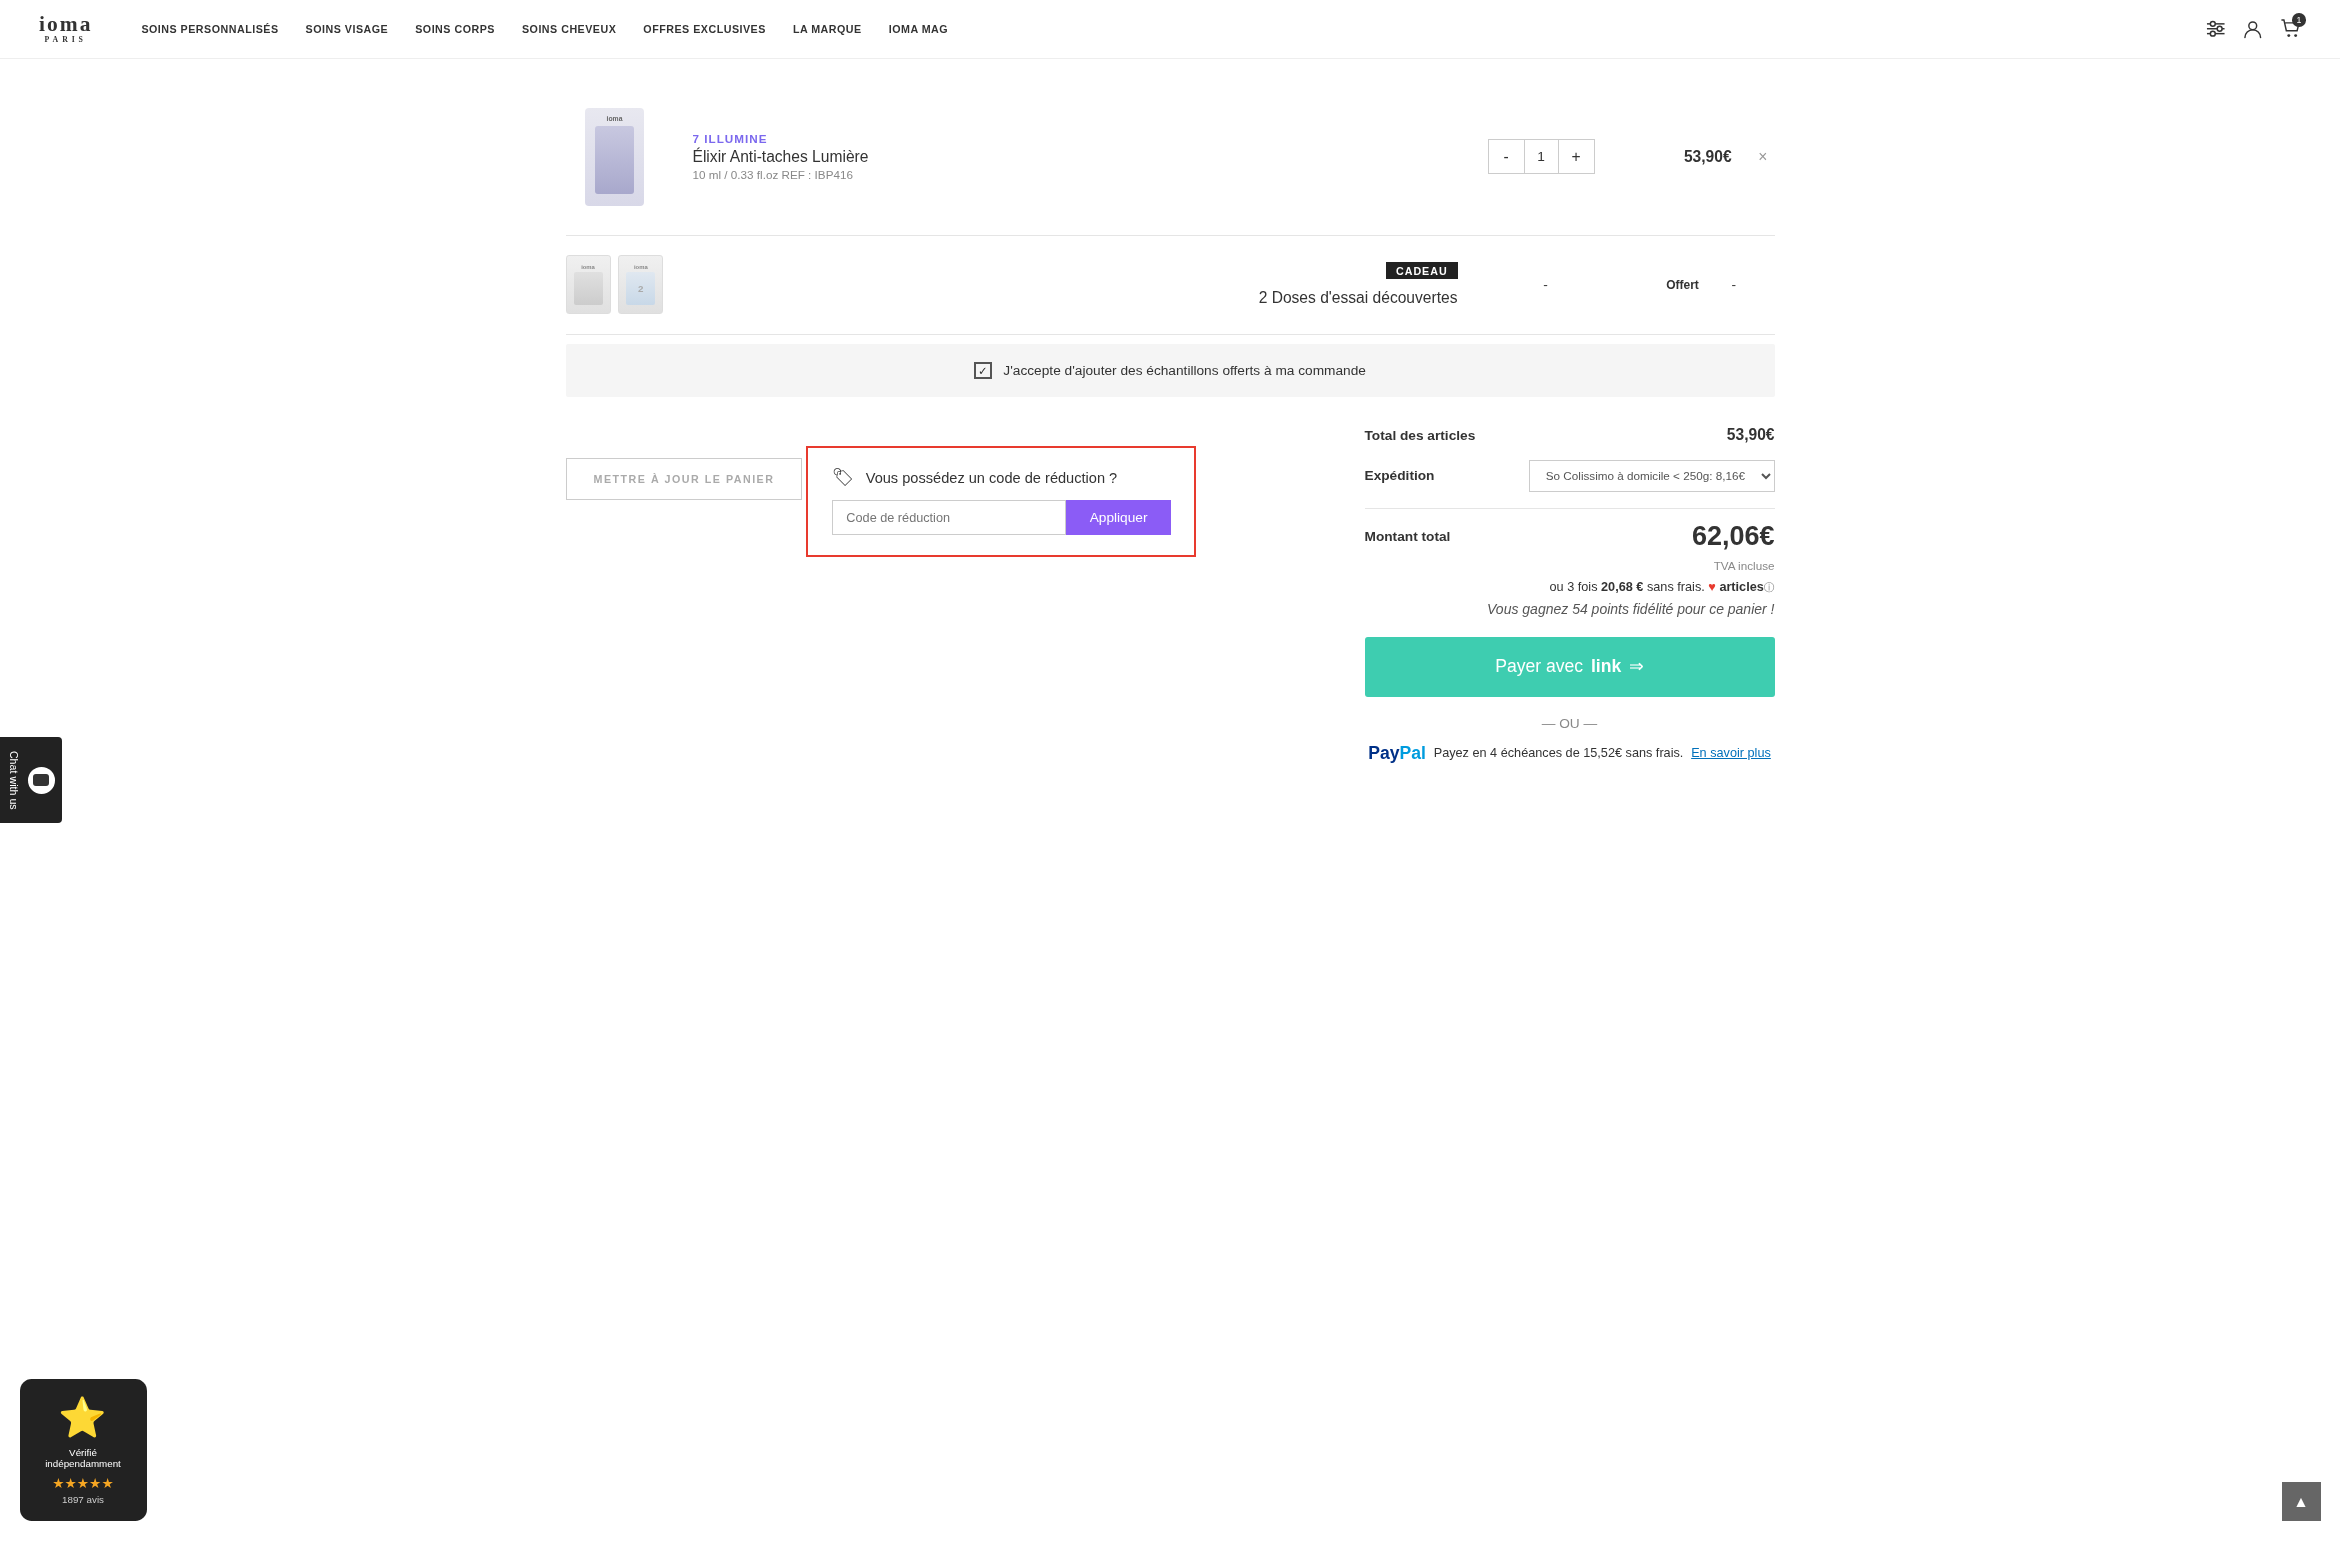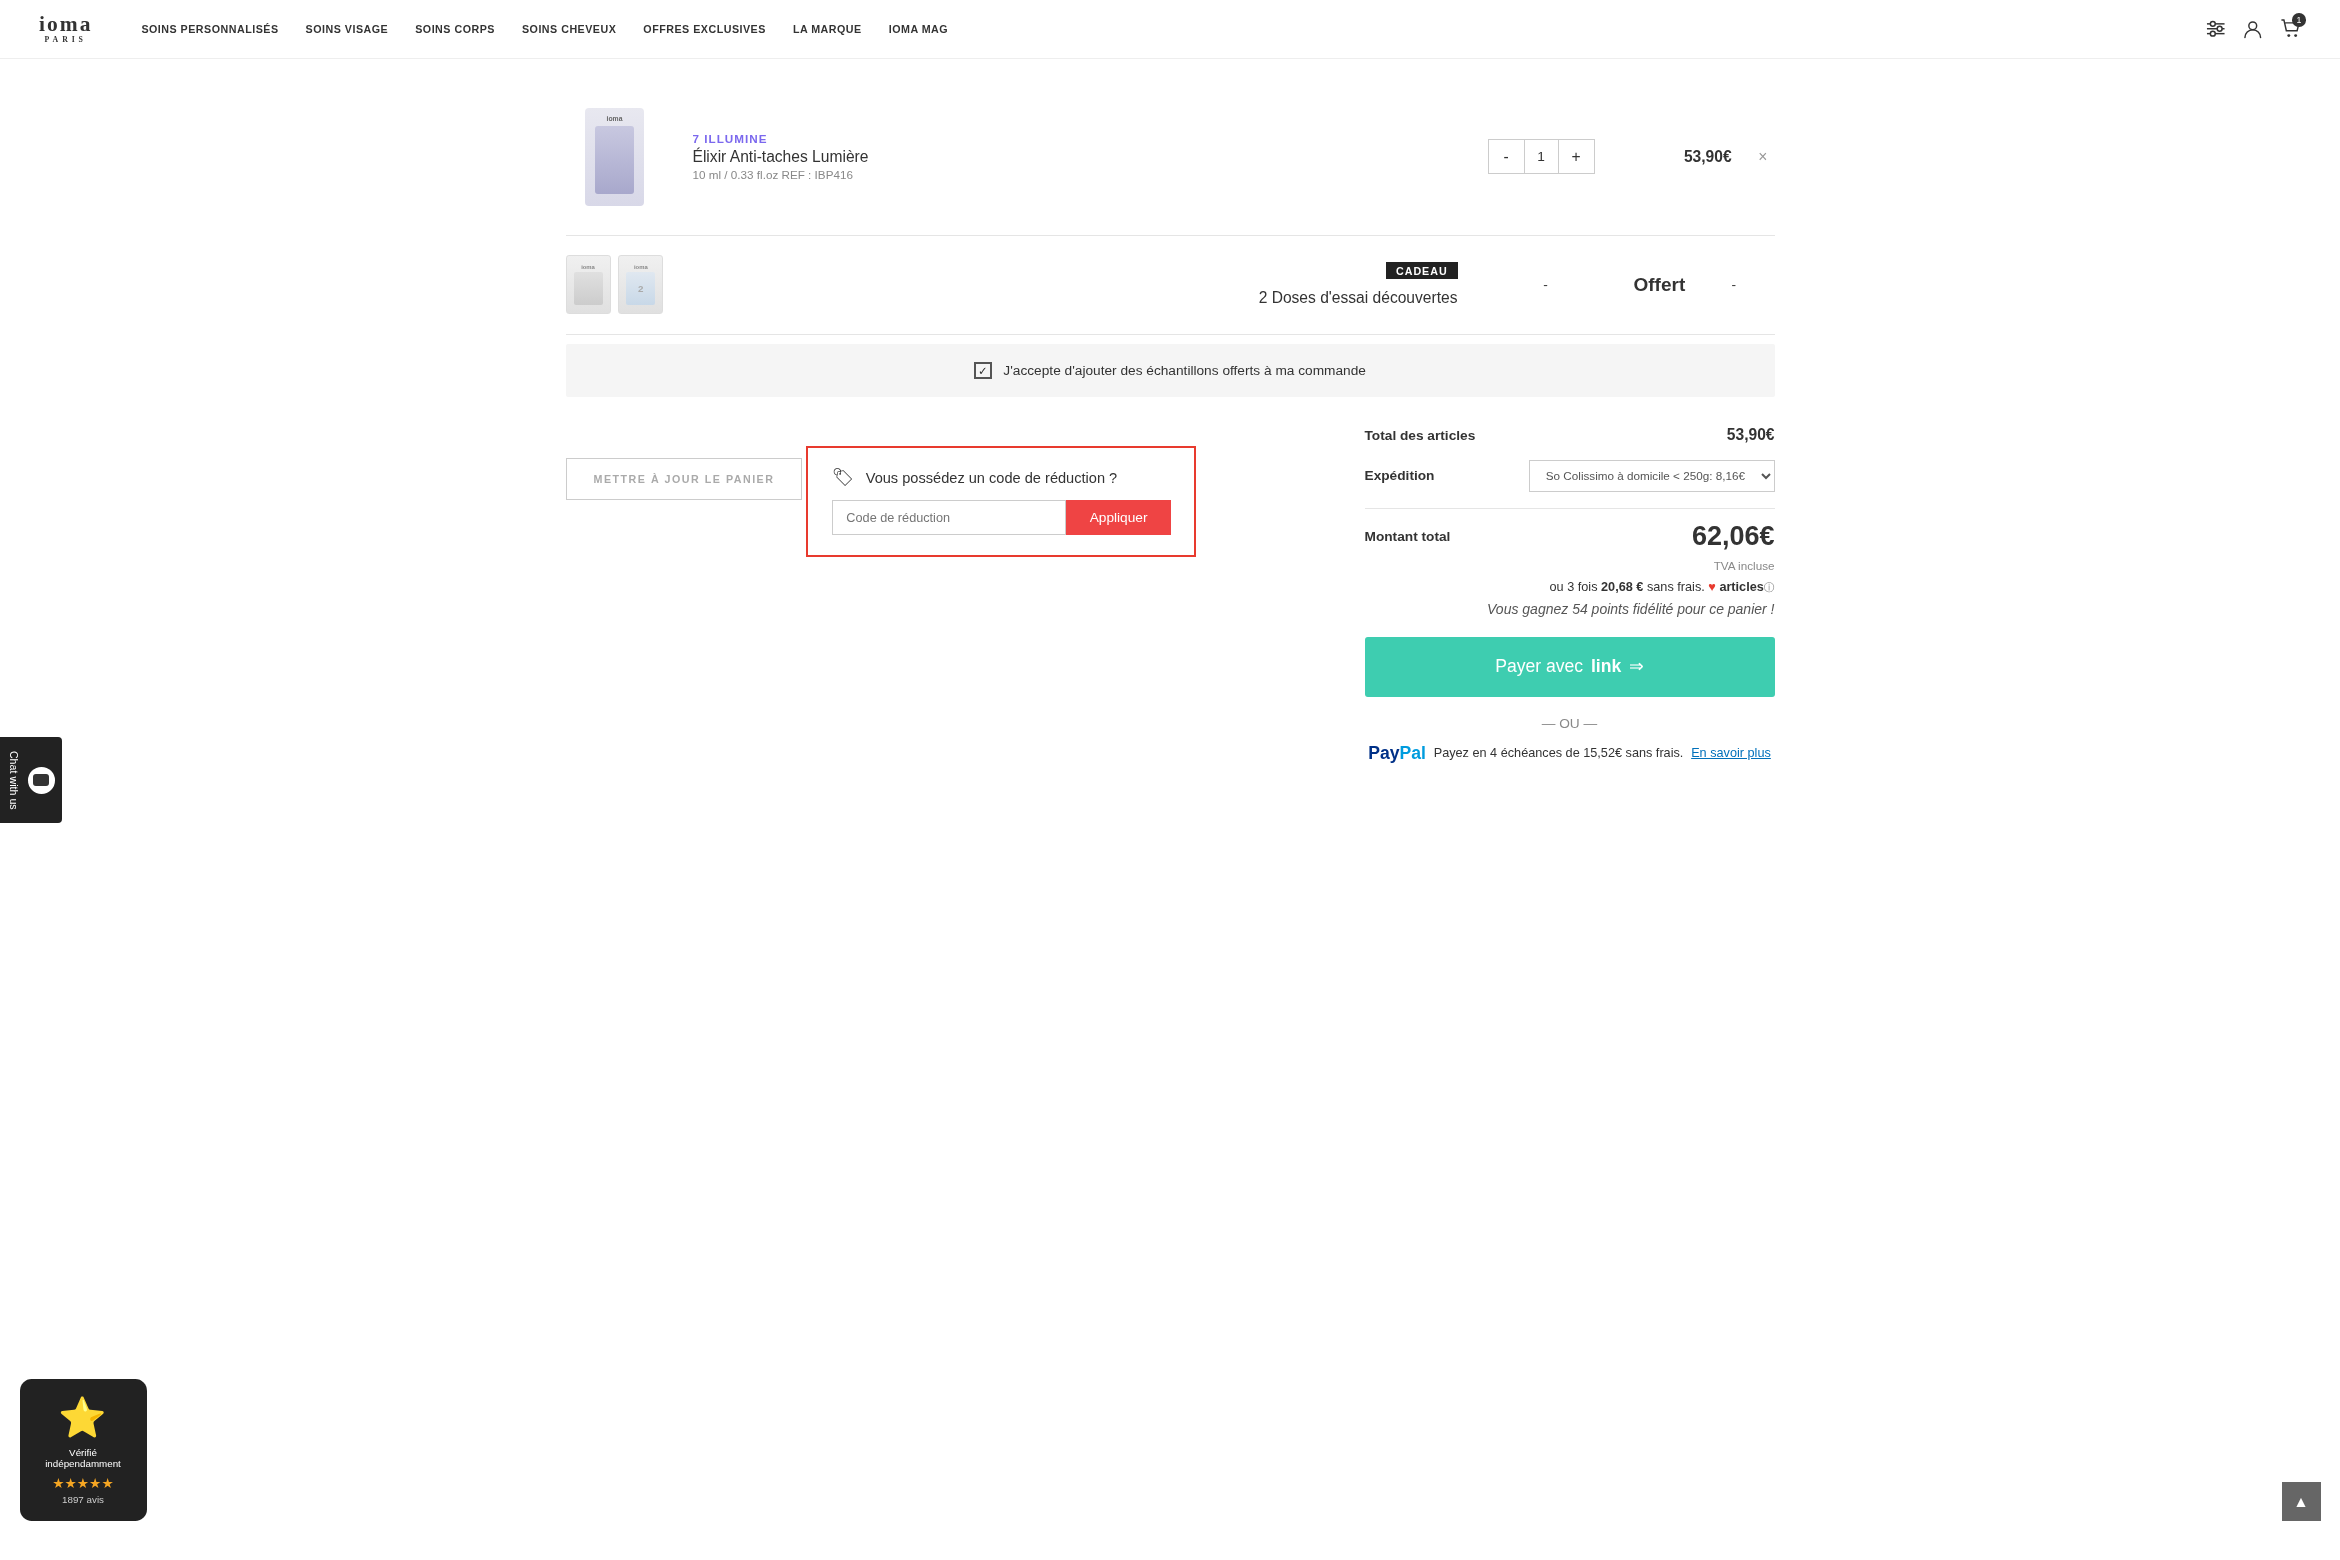--- a/index.html
+++ b/index.html
@@ -35,40 +35,40 @@
     .product-remove { margin-left: 19.5px; font-size: 15.6px; color: #999; cursor: pointer; width: 23.4px; text-align: center; }
 
     
     .gift-row { display: flex; align-items: center; padding: 19.5px 0; border-bottom: 1px solid #e5e5e5; }
     .gift-images { display: flex; gap: 7.8px; margin-right: 29px; width: 98px; }
     .gift-img { width: 45px; height: 59px; background: linear-gradient(180deg, #f0f0f0 0%, #e0e0e0 100%); border-radius: 2.9px; display: flex; align-items: center; justify-content: center; font-size: 6.8px; color: #888; border: 1px solid #ddd; flex-direction: column; gap: 2px; }
     .gift-info { flex: 1; text-align: right; }
     .gift-badge { display: inline-block; background: #222; color: #fff; font-size: 10.7px; font-weight: 700; padding: 2.9px 9.8px; letter-spacing: 1px; margin-bottom: 9.8px; }
     .gift-name { font-size: 15.6px; }
     .gift-dash { min-width: 98px; text-align: center; color: #333; margin: 0 39px; font-size: 13.7px; }
-    .gift-price { font-size: 19px; font-weight: 700; min-width: 98px; text-align: left; }
+    .gift-price { font-size: 12px; font-weight: 700; min-width: 98px; text-align: center; }
     .gift-remove-placeholder { width: 43px; }
 
     
     .samples-row { background: #f5f5f5; padding: 17.6px 39px; display: flex; align-items: center; justify-content: center; gap: 11.7px; margin: 9.8px 0; border-radius: 2px; }
     .checkbox-custom { width: 17.6px; height: 17.6px; border: 2px solid #555; display: flex; align-items: center; justify-content: center; font-size: 11.7px; cursor: pointer; flex-shrink: 0; }
     .samples-text { font-size: 13.7px; color: #333; }
 
     
     .action-row { display: flex; justify-content: space-between; align-items: flex-start; margin-top: 29px; gap: 39px; }
     .left-actions { flex: 1; }
     .update-btn { border: 1px solid #ccc; background: #fff; color: #aaa; font-size: 10.7px; font-weight: 600; letter-spacing: 1.5px; padding: 13.7px 27px; cursor: pointer; text-transform: uppercase; }
 
     
     .coupon-box { border: 2px solid #e83a2e; padding: 19.5px 23.4px; margin-top: 19.5px; display: inline-flex; flex-direction: column; gap: 11.7px; min-width: 390px; }
     .coupon-header { display: flex; align-items: center; gap: 11.7px; font-size: 14.6px; font-weight: 400; }
     .tag-icon { font-size: 17.6px; }
     .coupon-inputs { display: flex; gap: 0; }
     .coupon-input { flex: 1; border: 1px solid #ccc; padding: 9.8px 13.7px; font-size: 12.7px; color: #aaa; outline: none; }
-    .coupon-apply { background: #ef4444; color: #fff; border: none; padding: 9.8px 23.4px; font-size: 13.7px; font-weight: 500; cursor: pointer; }
+    .coupon-apply { background: #8b5cf6; color: #fff; border: none; padding: 9.8px 23.4px; font-size: 13.7px; font-weight: 500; cursor: pointer; }
 
     
     .order-summary { min-width: 410px; }
     .summary-row { display: flex; justify-content: space-between; align-items: center; margin-bottom: 15.6px; }
     .summary-label { font-size: 13.7px; font-weight: 600; }
     .summary-value { font-size: 15.6px; font-weight: 700; }
     .shipping-select { border: 1px solid #ccc; padding: 7.8px 11.7px; font-size: 11.7px; color: #555; background: #fff; appearance: auto; max-width: 254px; }
     .total-row { display: flex; justify-content: space-between; align-items: center; margin-bottom: 7.8px; }
     .total-label { font-size: 13.7px; font-weight: 600; }
     .total-value { font-size: 27px; font-weight: 700; }

